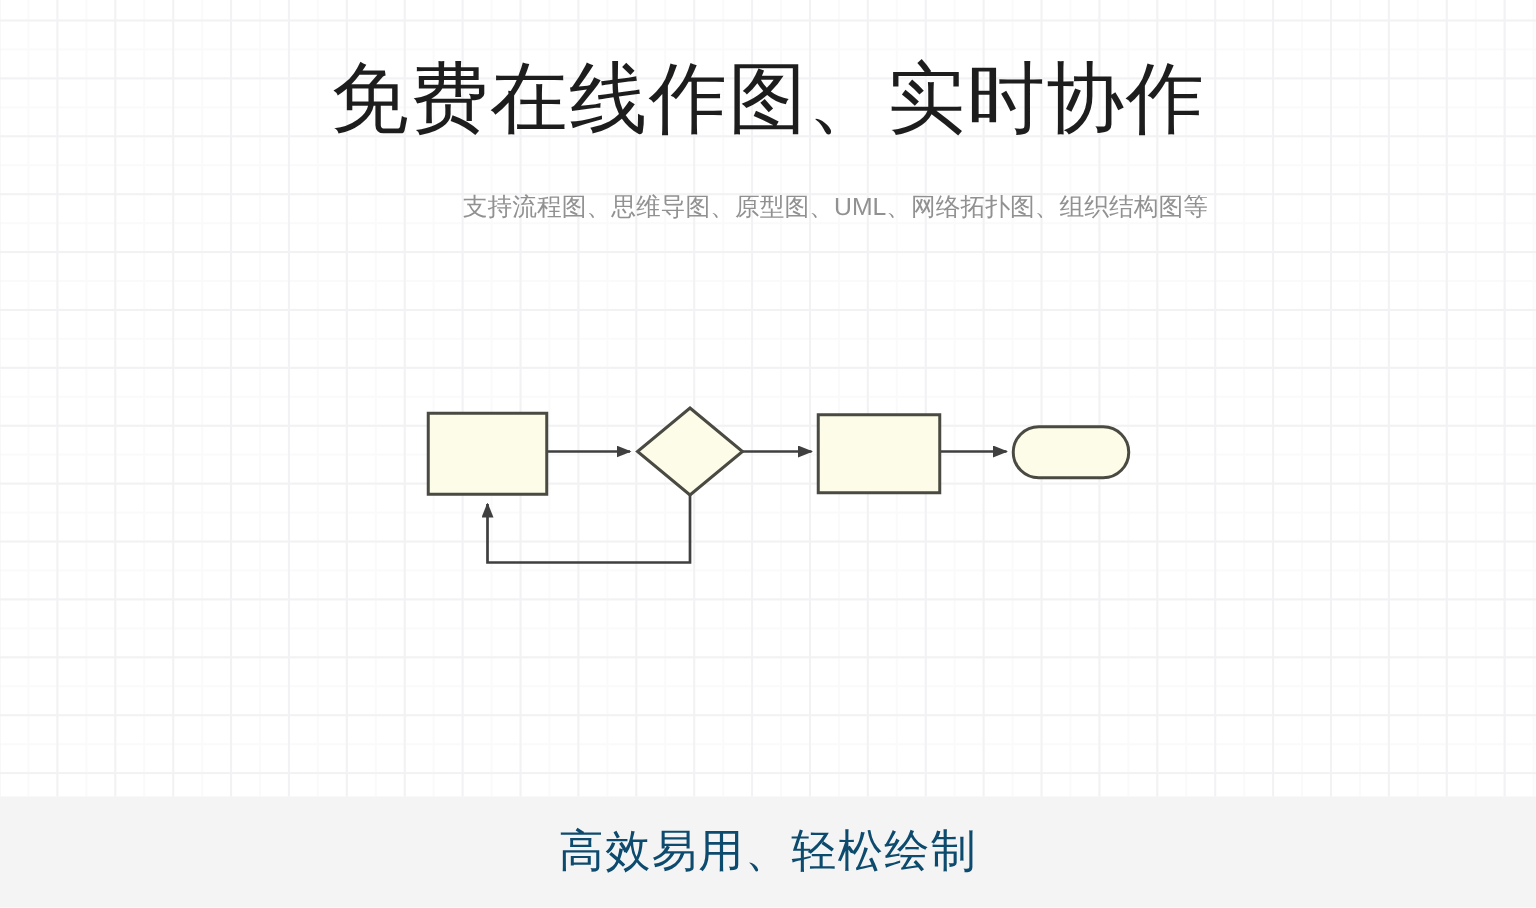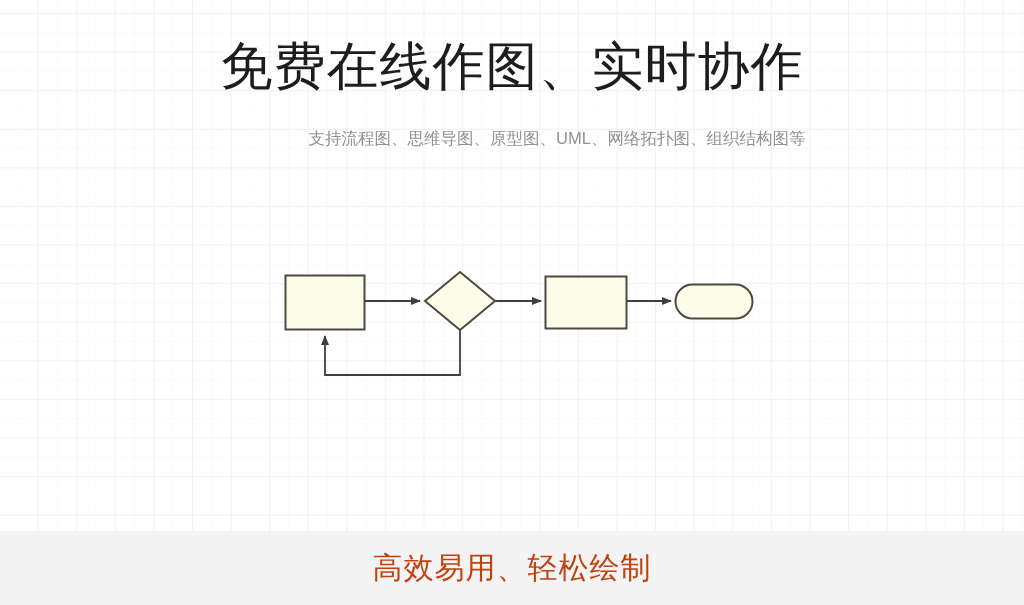--- a/index.html
+++ b/index.html
@@ -98,21 +98,21 @@
     background: #f4f4f4;
     display: flex;
     align-items: center;
     justify-content: center;
   }
   .footer-text {
     font-size: 30px;
     line-height: 40px;
     font-weight: 400;
     letter-spacing: 1px;
-    color: #c2410c;
+    color: #0c4a6e;
     white-space: nowrap;
   }
 </style>
 </head>
 <body>
 
 <div id="app">
 
   <div class="canvas">
 

